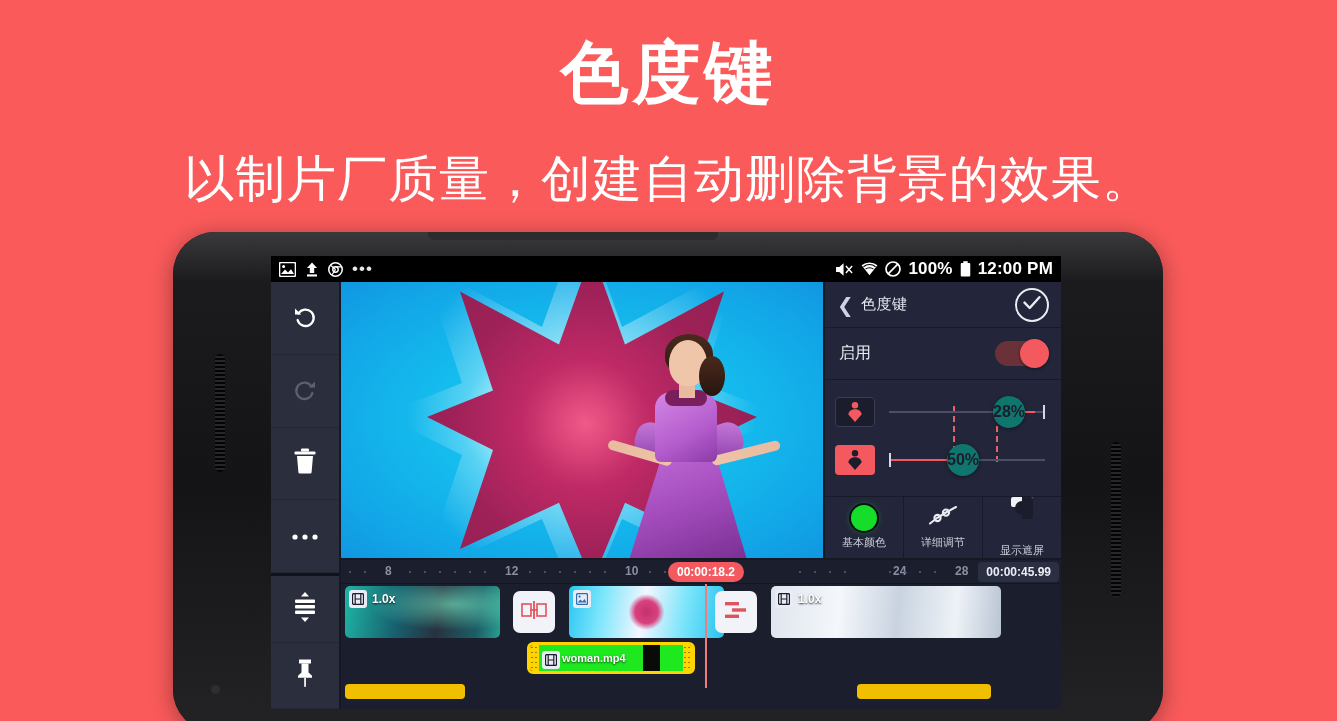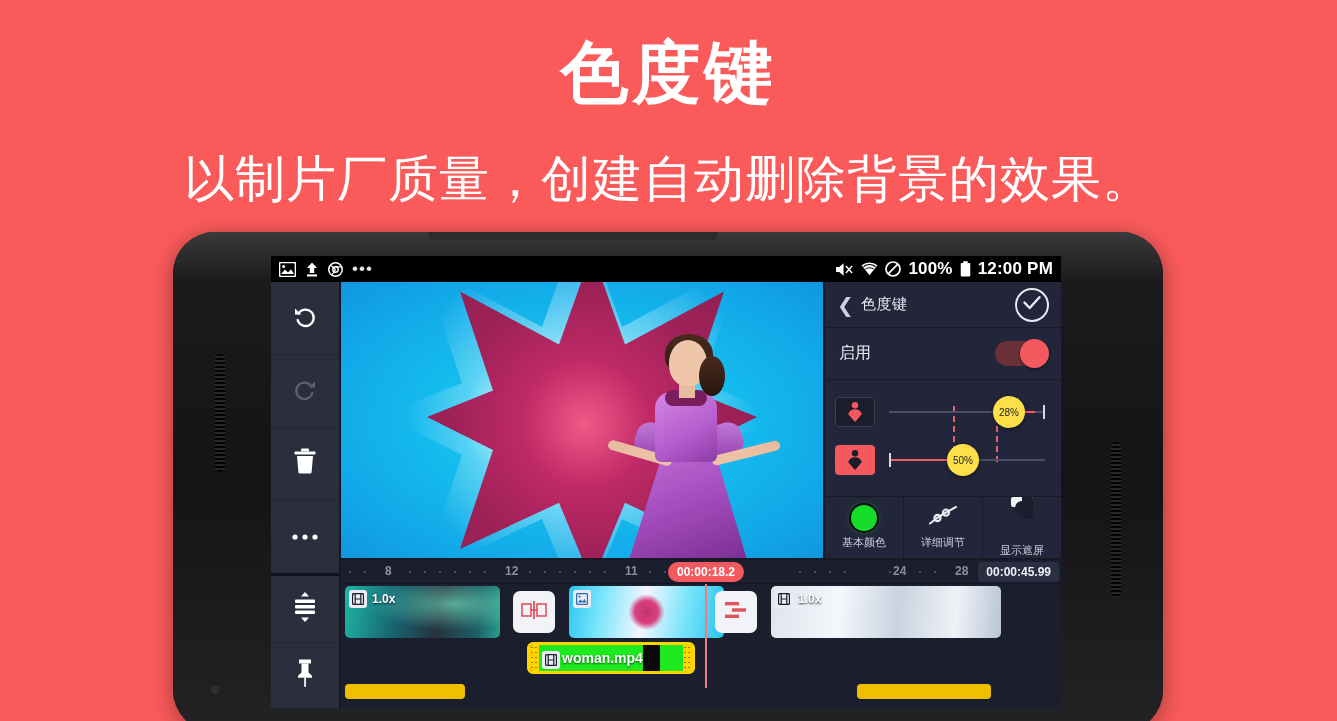--- a/index.html
+++ b/index.html
@@ -210,21 +210,21 @@
   .sw-thumb.dark { background:#1b1d2c; border:1px solid #3a3d52; }
   .sw-thumb.light { background:#f4595f; }
   .track-wrap { flex:1; position:relative; height: 30px; margin-left: 8px; }
   .track-base {
     position:absolute; left: 6px; right: 6px; top: 14px; height: 2px; background:#4a4e66;
   }
   .track-fill { position:absolute; top:14px; height:2px; background:#f4595f; }
   .tick { position:absolute; width:2px; height:14px; background:#d6d8e6; top:8px;}
   .knob {
     position:absolute; top:-1px; width:32px; height:32px; border-radius:50%;
-    background:#fde047; color:#1b1d2c; font-size:10px; font-weight:normal;
+    background:#0f766e; color:#1b1d2c; font-size:16px; font-weight:bold;
     display:flex; align-items:center; justify-content:center;
     box-shadow: 0 1px 4px rgba(0,0,0,.45);
   }
   .dashline { position:absolute; width:0; border-left:2px dashed #e0646a; }
 
   .panel-tabs {
     position:absolute; bottom:0; left:0; width:236px; height: 62px;
     display:flex; border-top:1px solid #171a2a;
   }
   .ptab {
@@ -306,21 +306,21 @@
   .trans.t1 { left:172px; }
   .trans.t2 { left:374px; }
 
   .ov-row { position:absolute; left:0; top:82px; width:720px; height:34px; }
   .ov-clip {
     position:absolute; left:186px; top:0; width:168px; height:32px;
     border:3px solid #ffd400; border-radius:6px; overflow:hidden;
     background: linear-gradient(90deg,#0a0a0a 0 9px,#1ee81e 9px 70%,#0a0a0a 70% 80%,#1ee81e 80% 100%);
     display:flex; align-items:center;
   }
-  .ov-label { color:#fff; font-size:14px; font-weight:bold; margin-left:32px; text-shadow:0 1px 2px rgba(0,0,0,.7);}
+  .ov-label { color:#fff; font-size:11px; font-weight:bold; margin-left:32px; text-shadow:0 1px 2px rgba(0,0,0,.7);}
   .ov-handle {
     position:absolute; top:0; width:9px; height:100%;
     background:#ffd400;
     background-image: radial-gradient(circle, #9a7f00 0.7px, transparent 0.8px);
     background-size: 4px 5px;
   }
 
   .audio-row { position:absolute; left:0; top:120px; width:720px; height:26px; }
   .audio-bar { position:absolute; top:4px; height:15px; border-radius:4px; background:#f0c000; }
   .audio-bar.a1 { left:4px; width:120px; }
@@ -561,21 +561,21 @@
             <div class="ptab-label">显示遮屏</div>
           </div>
         </div>
       </div>
 
       <div class="timeline">
 
         <div class="ruler">
           <span class="ruler-num" style="left:44px;">8</span>
           <span class="ruler-num" style="left:164px;">12</span>
-          <span class="ruler-num" style="left:284px;">11</span>
+          <span class="ruler-num" style="left:284px;">10</span>
           <span class="ruler-num" style="left:552px;">24</span>
           <span class="ruler-num" style="left:614px;">28</span>
 
           <span class="ruler-dot" style="left:8px;"></span>
           <span class="ruler-dot" style="left:23px;"></span>
           <span class="ruler-dot" style="left:68px;"></span>
           <span class="ruler-dot" style="left:83px;"></span>
           <span class="ruler-dot" style="left:98px;"></span>
           <span class="ruler-dot" style="left:113px;"></span>
           <span class="ruler-dot" style="left:128px;"></span>

